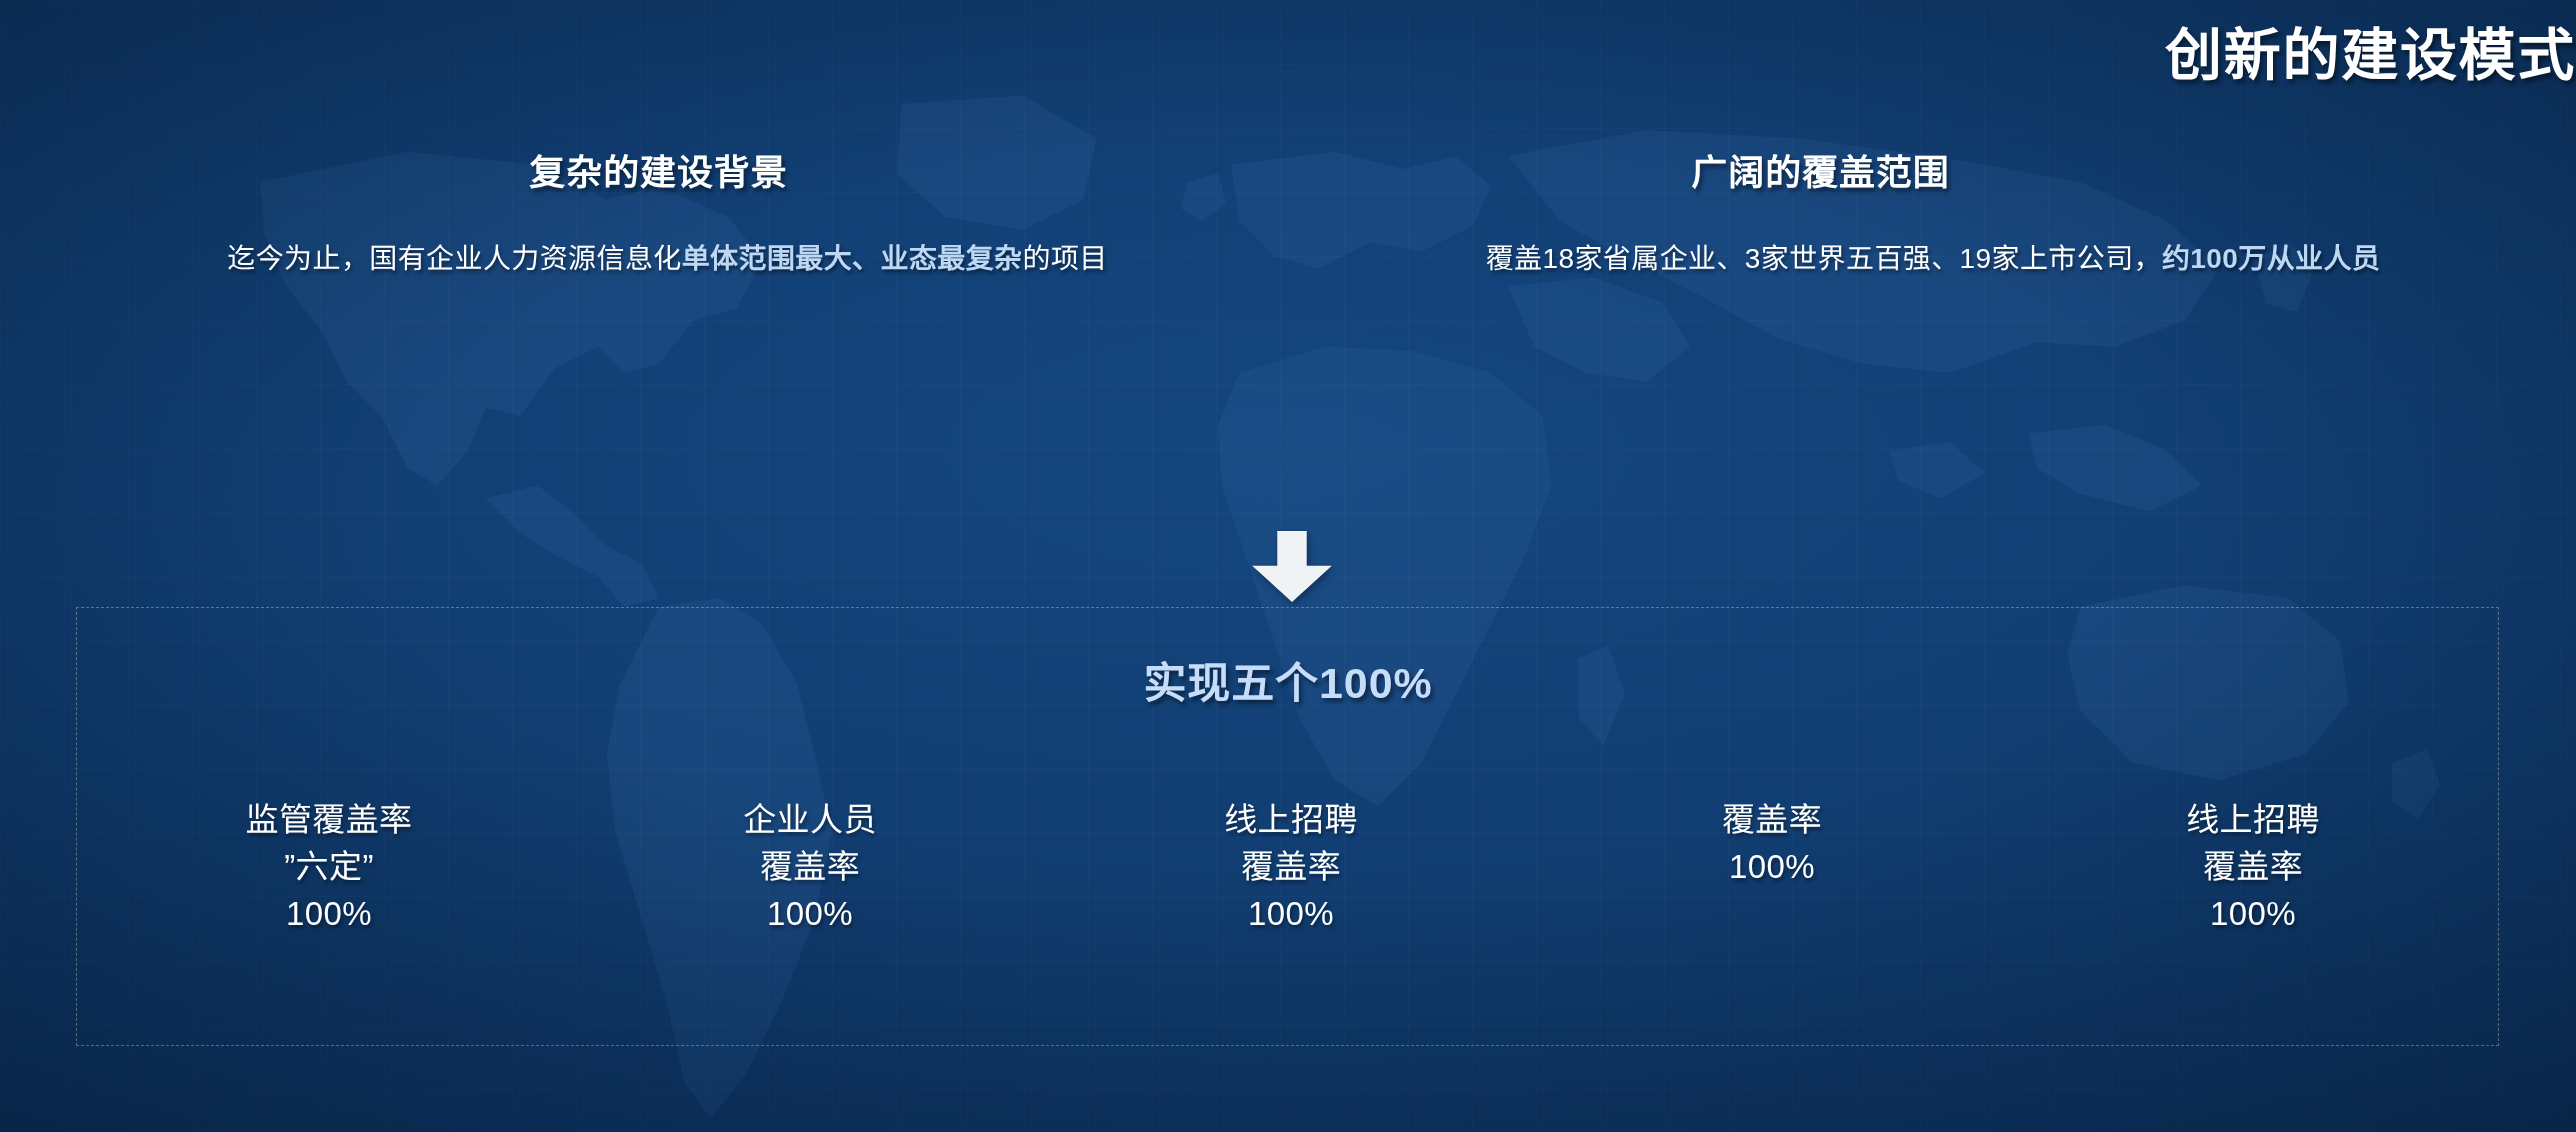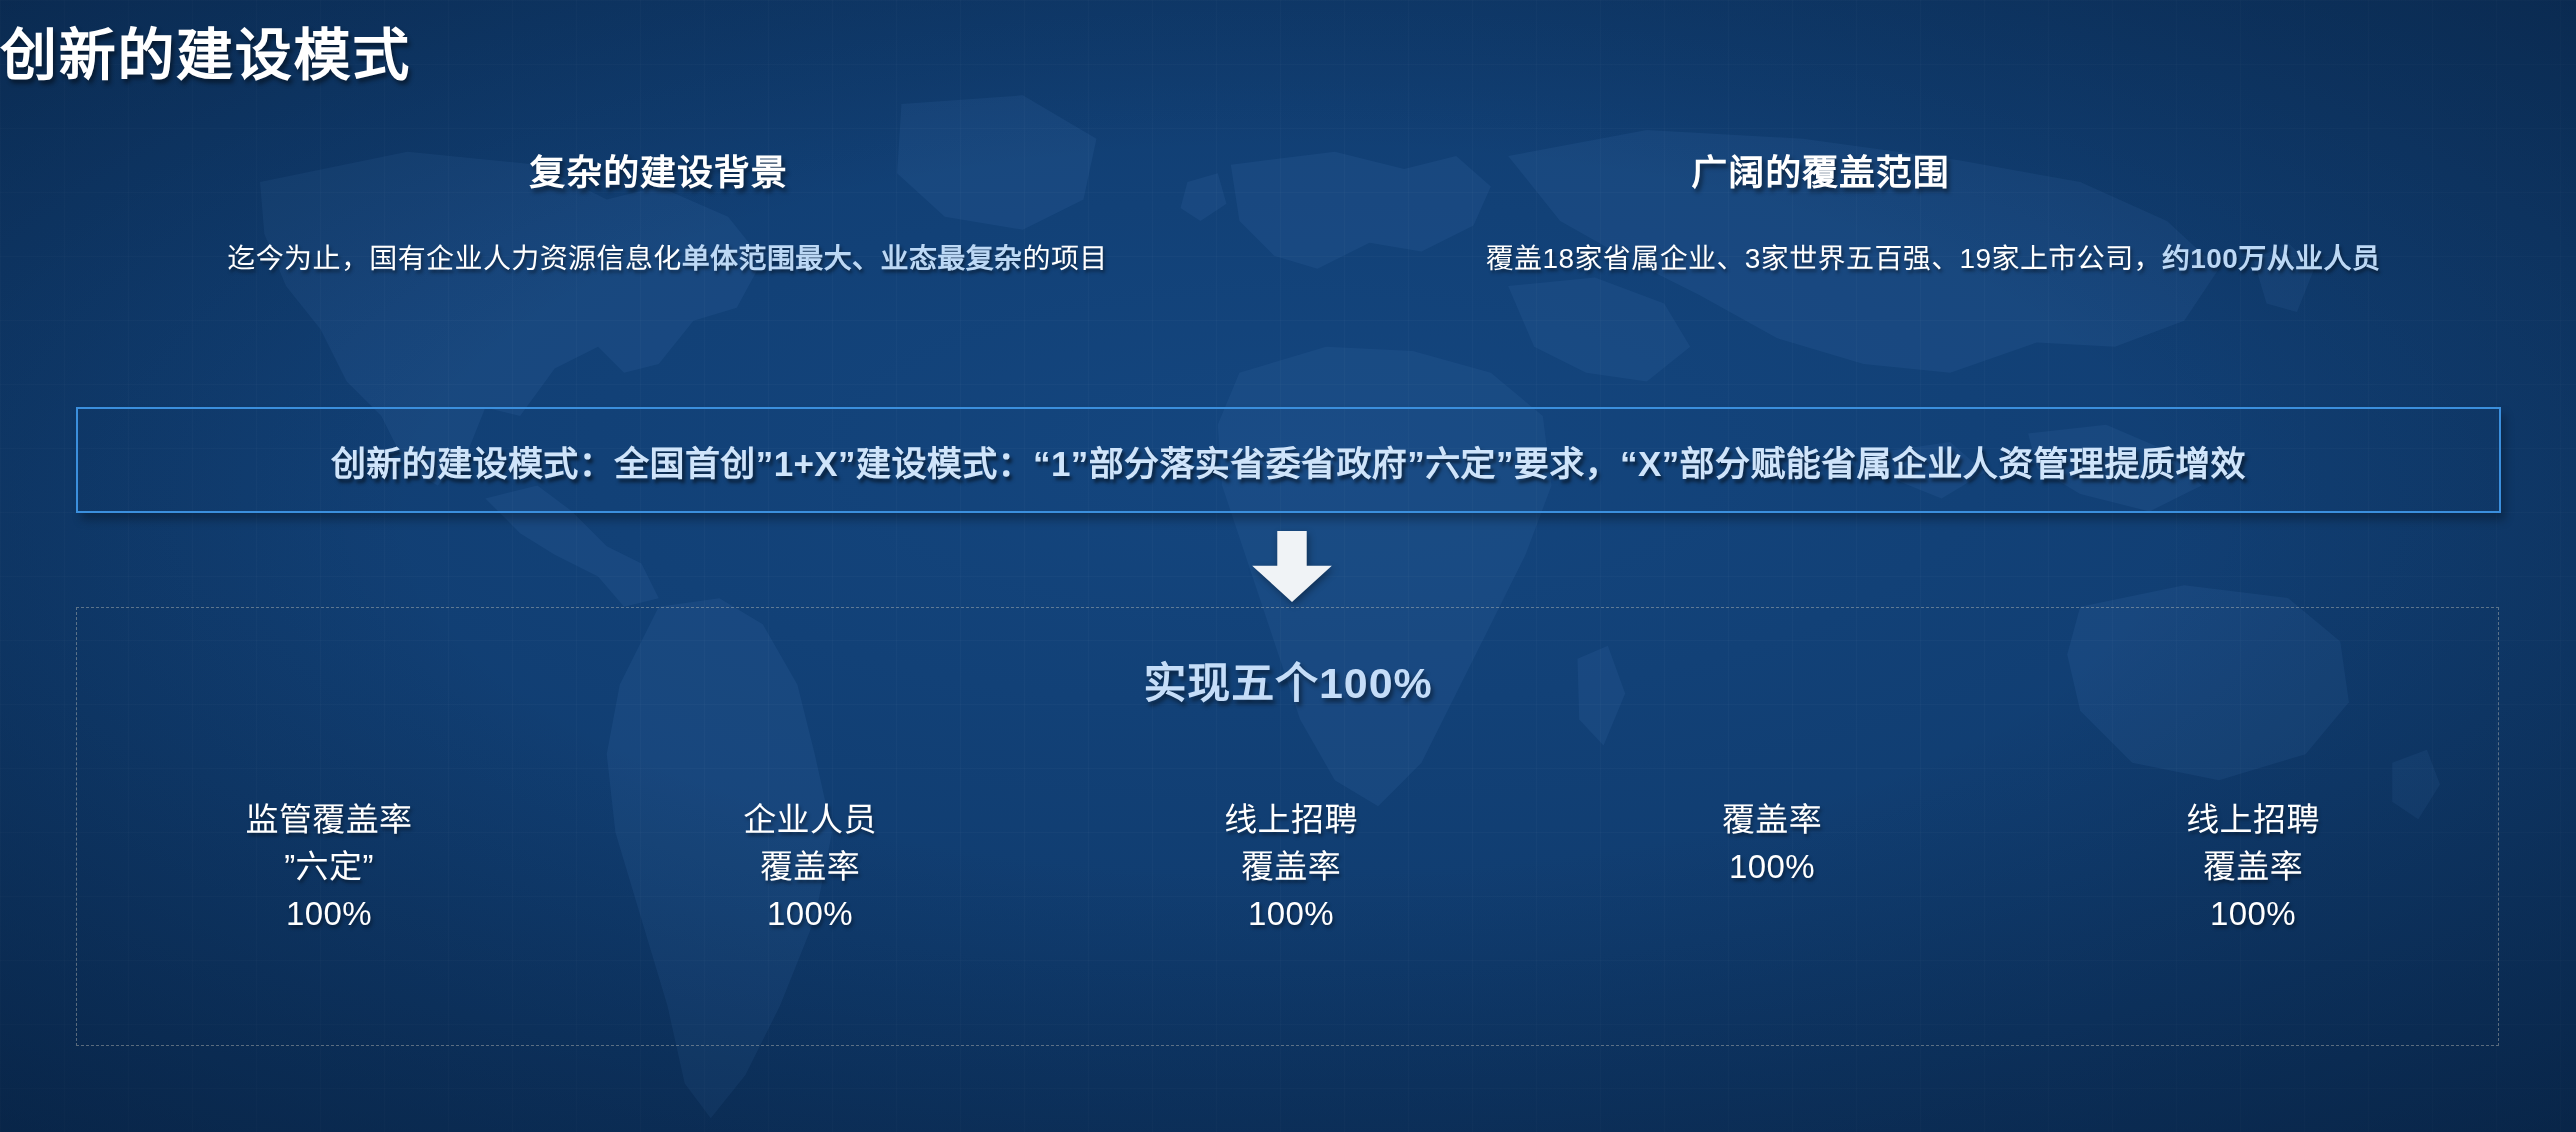--- a/index.html
+++ b/index.html
@@ -50,21 +50,21 @@
   }
 
   .content { position: absolute; inset: 0; }
 
   
   .page-title {
     position: absolute;
     top: 8.7px;
     left: 0;
     width: 100%;
-    text-align: left;
+    text-align: right;
     color: #ffffff;
     font-size: 57px;
     font-weight: bold;
     letter-spacing: 1.7px;
     text-shadow: 2.6px 3.5px 4.3px rgba(0,0,0,0.45);
   }
 
   
   .col-head {
     position: absolute;
@@ -227,23 +227,20 @@
   <div class="content">
 
     <div class="page-title">创新的建设模式</div>
 
     <div class="col-head left">复杂的建设背景</div>
     <div class="col-body left"><span>迄今为止，国有企业人力资源信息化</span><span class="hl">单体范围最大、业态最复杂</span><span>的项目</span></div>
 
     <div class="col-head right">广阔的覆盖范围</div>
     <div class="col-body right"><span>覆盖18家省属企业、3家世界五百强、19家上市公司，</span><span class="hl">约100万从业人员</span><span></span></div>
 
-    <div class="banner">
-      <div class="banner-text">创新的建设模式：全国首创”1+X”建设模式：“1”部分落实省委省政府”六定”要求，“X”部分赋能省属企业人资管理提质增效</div>
-    </div>
 
     <div class="arrow">
       <svg viewBox="0 0 92 82" aria-hidden="true">
         <polygon points="29,0 63,0 63,40 92,40 46,82 0,40 29,40" fill="#f0f3f6"></polygon>
       </svg>
     </div>
 
     <div class="panel"></div>
 
     <div class="panel-title">实现五个100%</div>

